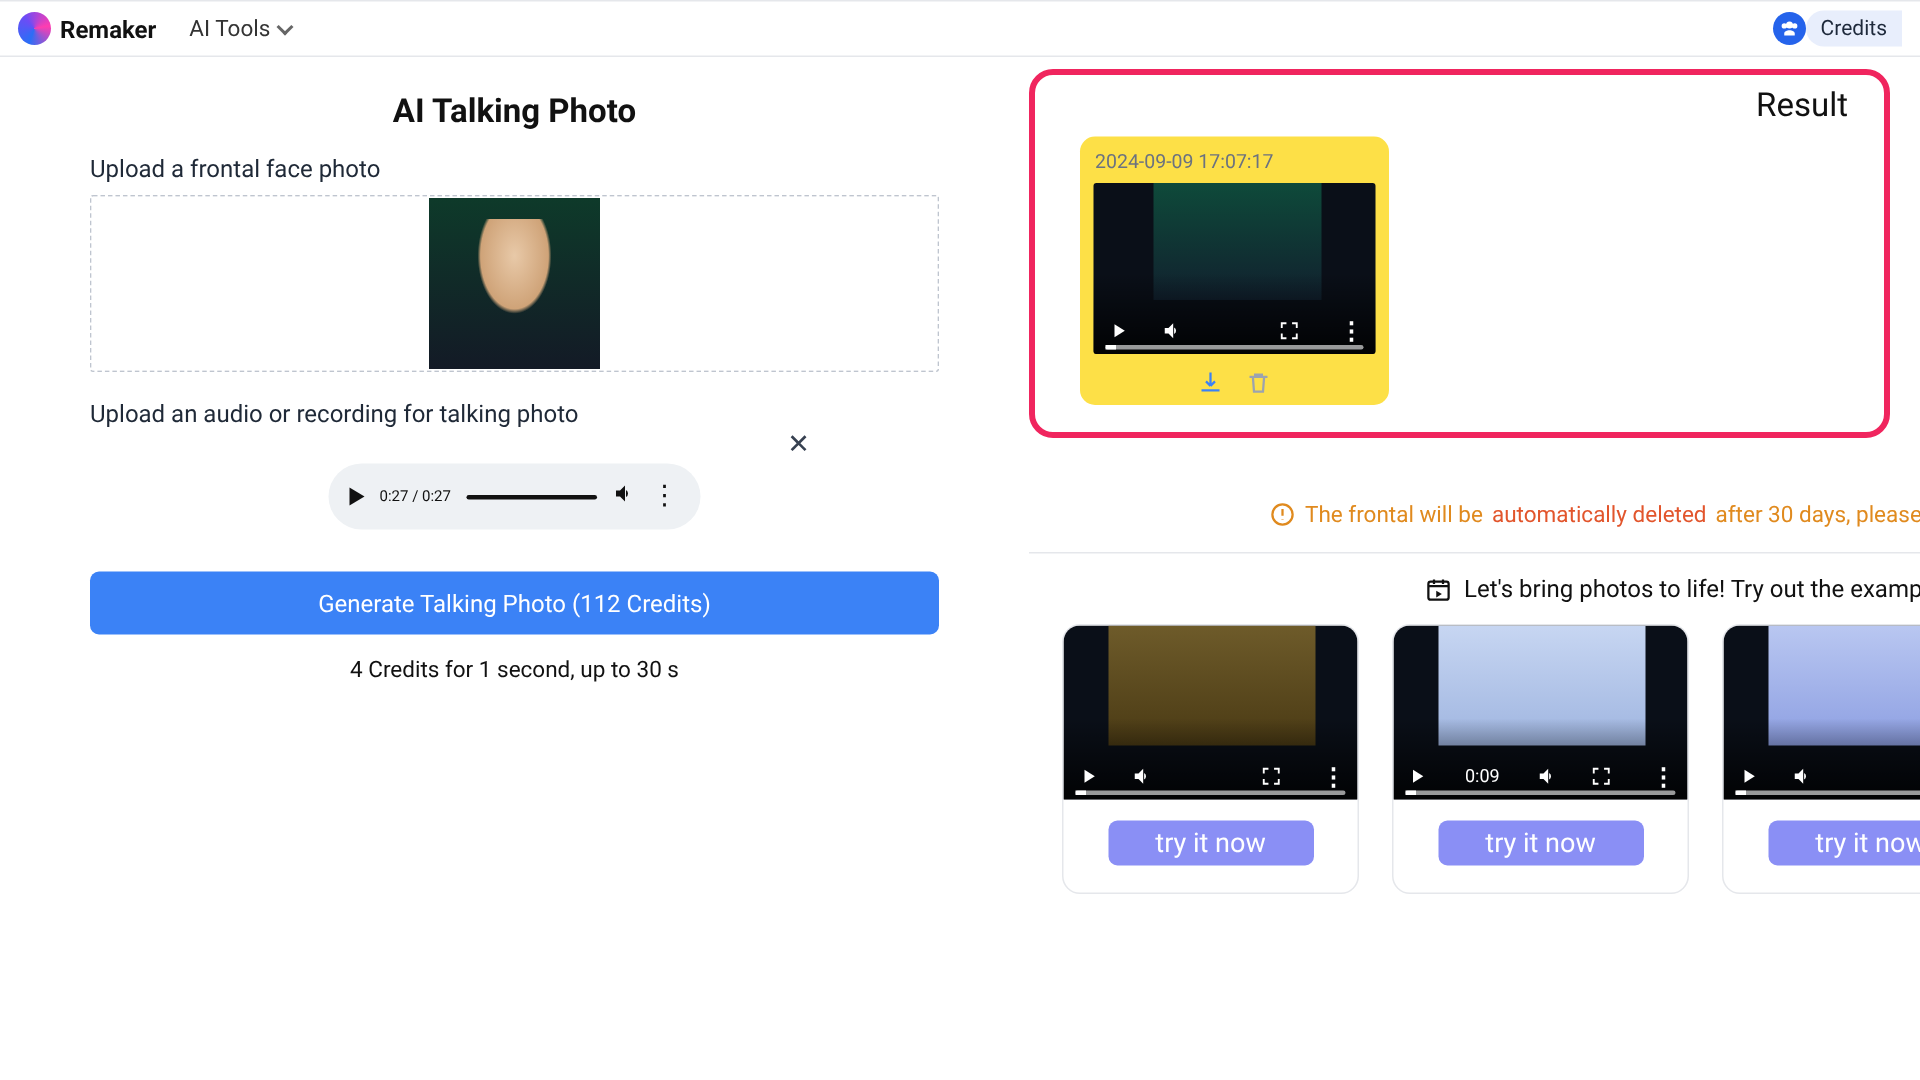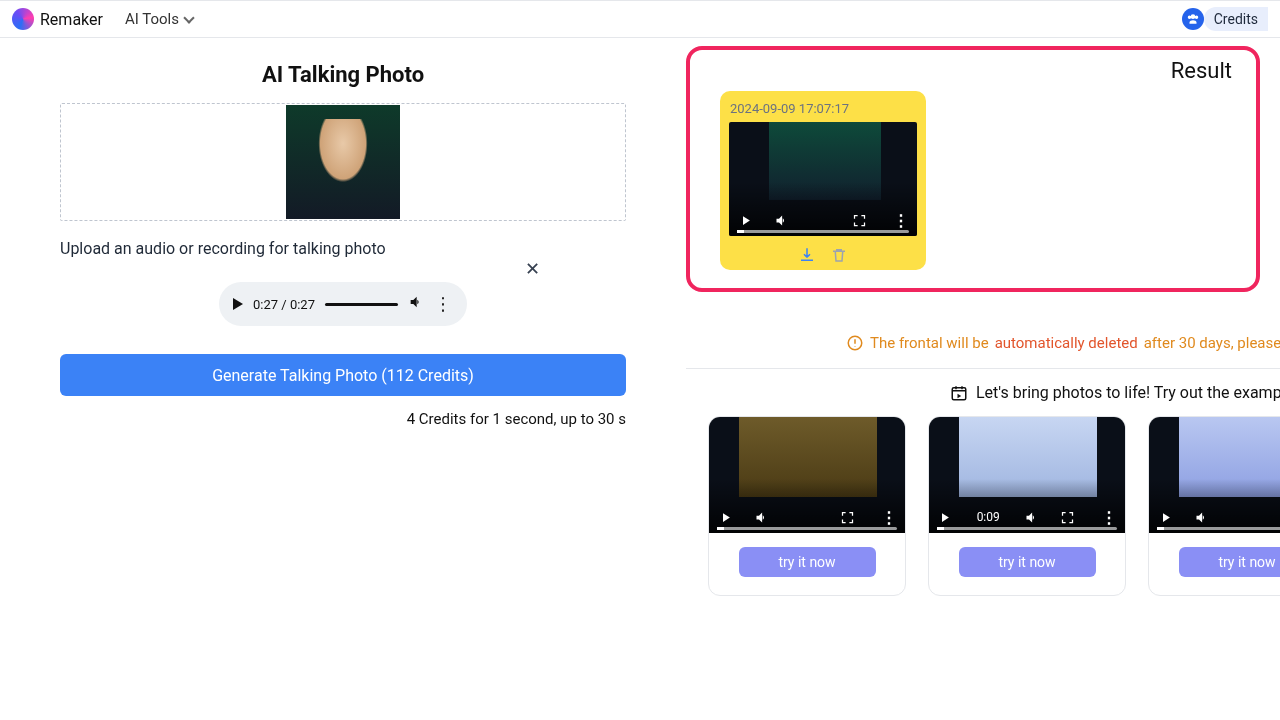--- a/index.html
+++ b/index.html
@@ -1,46 +1,46 @@
 <!DOCTYPE html>
 <html><head>
 <meta charset="utf-8">
 <style>
 *{box-sizing:border-box;margin:0;padding:0;font-family:-apple-system,"Segoe UI",Roboto,Arial,sans-serif}
 html,body{width:1280px;height:720px;overflow:hidden;background:#fff;color:#111}
 
 .hdr{display:flex;align-items:center;height:38px;border-top:1px solid #e5e7eb;border-bottom:1px solid #e5e7eb;padding:0 12px}
 .logo{width:22px;height:22px;border-radius:50%;background:conic-gradient(from 200deg,#2b6ef6,#6c4cf6,#ff3db0,#2b6ef6);display:inline-block;margin-right:6px}
-.brand{font-weight:400;font-size:16px;margin-right:22px}
+.brand{font-weight:700;font-size:16px;margin-right:22px}
 .dd{font-size:15px;color:#333;display:flex;align-items:center;gap:6px;cursor:pointer}
 .chev{border:solid #666;border-width:0 2px 2px 0;display:inline-block;padding:3px;transform:rotate(45deg);margin-top:-3px}
 .hdr-r{margin-left:auto;display:flex;align-items:center;gap:0}
 .ppl{width:22px;height:22px;border-radius:50%;background:#2563eb;display:inline-flex;align-items:center;justify-content:center}
 .ppl svg{width:14px;height:14px;fill:#fff}
 .credits{background:#e8eefc;color:#1e293b;font-size:14px;padding:4px 10px;border-radius:12px 0 0 12px}
 
 .wrap{display:flex;height:calc(720px - 38px)}
 .left{flex:0 0 686px;padding:20px 60px 0 60px}
 .right{flex:1;padding:8px 0 0 0;position:relative}
 
 h1{font-size:22px;font-weight:700;text-align:center;margin:4px 0 16px}
 .lbl{font-size:16px;color:#1f2937;margin:0 0 8px}
 .dropzone{height:118px;border:1.5px dashed #bfc5cf;border-radius:2px;display:flex;align-items:center;justify-content:center;margin-bottom:18px;cursor:pointer}
 .thumb{width:114px;height:114px;background:linear-gradient(#0e3a2a,#131a26);position:relative;overflow:hidden}
 .thumb .face{position:absolute;left:28px;top:14px;width:58px;height:70px;background:radial-gradient(ellipse at 50% 35%,#e8c9a8 0%,#cfa378 55%,transparent 60%)}
 .audio-wrap{position:relative;display:flex;justify-content:center;margin:24px 0 10px}
 .x{position:absolute;right:86px;top:-24px;font-size:18px;color:#374151;cursor:pointer}
 .audio{width:248px;height:44px;border-radius:22px;background:#eef1f4;display:flex;align-items:center;gap:10px;padding:0 14px}
 .tri{width:0;height:0;border-left:10px solid #111;border-top:6px solid transparent;border-bottom:6px solid transparent;cursor:pointer}
-.at{font-size:13px;color:#111}
+.at{font-size:10px;color:#111}
 .bar{flex:1;height:3px;background:#111;border-radius:2px}
 .spk svg,.kb svg{width:16px;height:16px;fill:#111}
 .kb{font-size:18px;line-height:1;letter-spacing:1px;cursor:pointer}
 .btn{width:100%;margin-top:18px;height:42px;background:#3b82f6;color:#fff;font-size:16px;border:none;border-radius:6px;cursor:pointer}
-.note{text-align:right;font-size:15px;color:#111;margin-top:14px}
+.note{text-align:center;font-size:15px;color:#111;margin-top:14px}
 
 .result{border:4px solid #f0255e;border-radius:16px;margin:0 86px 0 0;padding:0 24px 18px 30px}
 .result h2{text-align:right;font-size:22px;font-weight:400;margin:8px 0 8px}
 .card{width:206px;background:#fde047;border-radius:10px;padding:8px 6px 6px}
 .ts{font-size:13px;color:#6b7280;padding:2px 4px 6px}
 .vid{width:188px;height:114px;background:#0a0f18;border-radius:2px;position:relative;margin:0 auto;overflow:hidden}
 .vid .frame{position:absolute;left:40px;top:0;width:112px;height:78px;background:linear-gradient(#0e4a3a,#11202e)}
 .vid .fade{position:absolute;left:0;right:0;bottom:0;height:54px;background:linear-gradient(transparent,rgba(0,0,0,.85))}
 .ctrls{position:absolute;left:0;right:0;bottom:0;padding:6px 8px 8px;display:flex;align-items:center;gap:20px}
 .ctrls .ico{color:#fff;width:16px;height:16px;display:inline-flex;align-items:center;justify-content:center;cursor:pointer}
@@ -59,21 +59,21 @@
 .divider{height:1px;background:#e5e7eb;margin:16px 0 14px}
 .exhdr{display:flex;align-items:center;gap:8px;margin-left:264px;font-size:16px;color:#111}
 .exhdr svg{width:18px;height:18px;fill:none;stroke:#111;stroke-width:2}
 .exrow{display:flex;gap:22px;margin:14px 0 0 22px}
 .excard{flex:0 0 198px;border:1px solid #e5e7eb;border-radius:12px;overflow:hidden}
 .excard .vid{width:100%;height:116px;border-radius:0}
 .excard .vid .frame{left:30px;width:138px;height:80px}
 .excard .vid.mona .frame{background:linear-gradient(#6e5b2a,#4a3a14)}
 .excard .vid.guy .frame{background:linear-gradient(#c7d6f2,#9fb5e0)}
 .excard .vid.her .frame{background:linear-gradient(#b9c7f1,#8d9fe2)}
-.try{display:block;width:137px;margin:14px auto 18px;background:#8a8ff5;color:#fff;border:none;height:30px;border-radius:6px;font-size:14px;cursor:pointer}
+.try{display:block;width:137px;margin:14px auto 18px;background:#8a8ff5;color:#fff;border:none;height:30px;border-radius:6px;font-size:18px;cursor:pointer}
 .t009{color:#fff;font-size:12px;margin-left:4px}
 </style>
 </head>
 <body>
 
 <div class="hdr">
   <span class="logo"></span>
   <span class="brand">Remaker</span>
   <span class="dd">
     <span>AI Tools</span>
@@ -86,20 +86,21 @@
         </svg>
     </span>
     <span class="credits">Credits</span>
   </div>
 </div>
 
 <div class="wrap">
 
   <div class="left">
     <h1>AI Talking Photo</h1>
+    <div class="lbl">Upload a frontal face photo</div>
     <div class="dropzone">
       <div class="thumb">
           <div class="face"></div>
         </div>
     </div>
     <div class="lbl">Upload an audio or recording for talking photo</div>
     <div class="audio-wrap">
       <span class="x">✕</span>
       <div class="audio">
         <span class="tri"></span>

